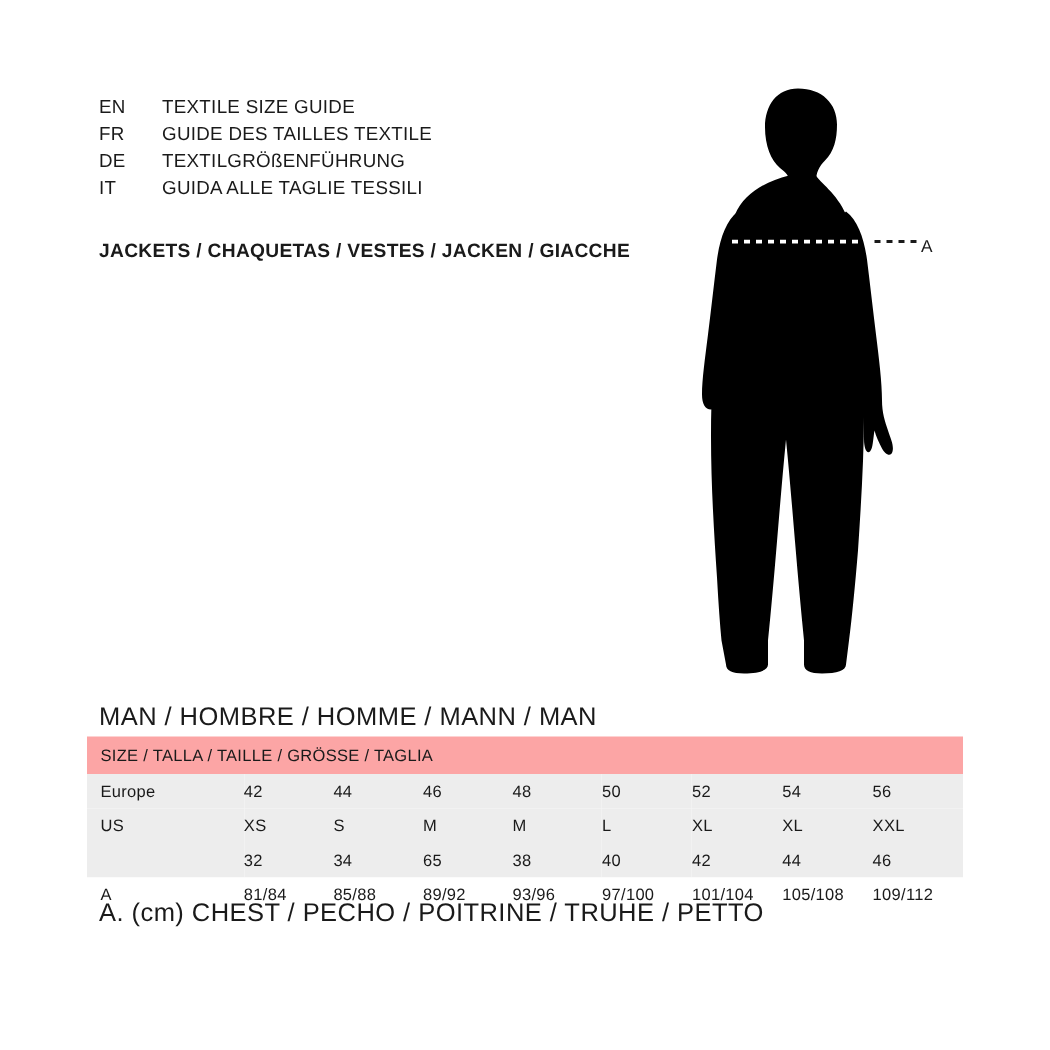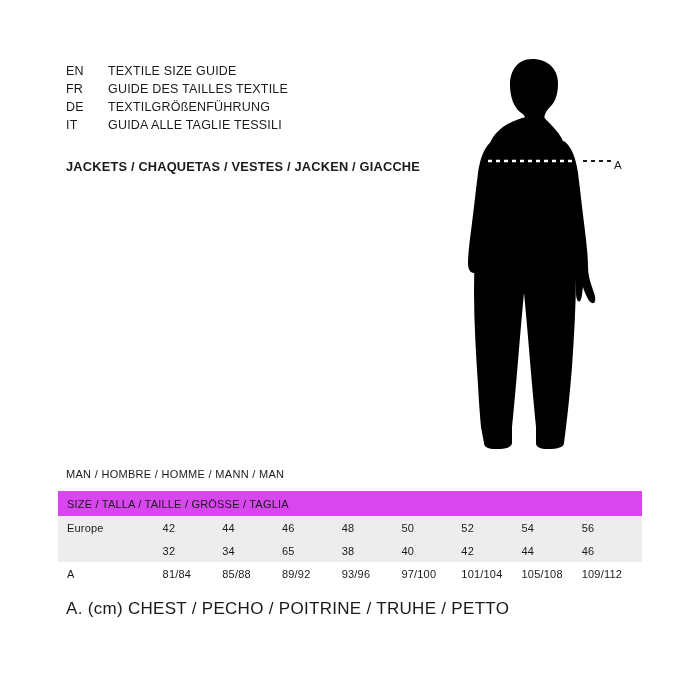--- a/index.html
+++ b/index.html
@@ -75,40 +75,40 @@
     top: 159px;
     font-size: 11.5px;
     letter-spacing: 0.3px;
   }
 
   
   .table-title {
     position: absolute;
     left: 66px;
     top: 468px;
-    font-size: 11px;
+    font-size: 17px;
     letter-spacing: 0.3px;
   }
 
   .size-table {
     position: absolute;
     left: 58px;
     top: 491px;
     width: 584px;
     border-collapse: collapse;
     font-size: 11px;
     letter-spacing: 0.2px;
   }
   .size-table td {
     padding: 3px 0 3px 0;
     height: 17px;
     vertical-align: middle;
   }
   .size-table tr.head td {
-    background: #d946ef;
+    background: #fca5a5;
     font-size: 11px;
     padding-top: 4px;
     padding-bottom: 4px;
     margin-left: 36px;
   }
   .size-table tr.shade td {
     background: #ededed;
   }
   .size-table tr.white td {
     background: #ffffff;
@@ -209,20 +209,31 @@
         <td class="col-val">42</td>
         <td class="col-val">44</td>
         <td class="col-val">46</td>
         <td class="col-val">48</td>
         <td class="col-val">50</td>
         <td class="col-val">52</td>
         <td class="col-val">54</td>
         <td class="col-val">56</td>
       </tr>
 
+      <tr class="shade">
+        <td class="col-label">US</td>
+        <td class="col-val">XS</td>
+        <td class="col-val">S</td>
+        <td class="col-val">M</td>
+        <td class="col-val">M</td>
+        <td class="col-val">L</td>
+        <td class="col-val">XL</td>
+        <td class="col-val">XL</td>
+        <td class="col-val">XXL</td>
+      </tr>
 
       <tr class="shade">
         <td class="col-label"></td>
         <td class="col-val">32</td>
         <td class="col-val">34</td>
         <td class="col-val">65</td>
         <td class="col-val">38</td>
         <td class="col-val">40</td>
         <td class="col-val">42</td>
         <td class="col-val">44</td>

